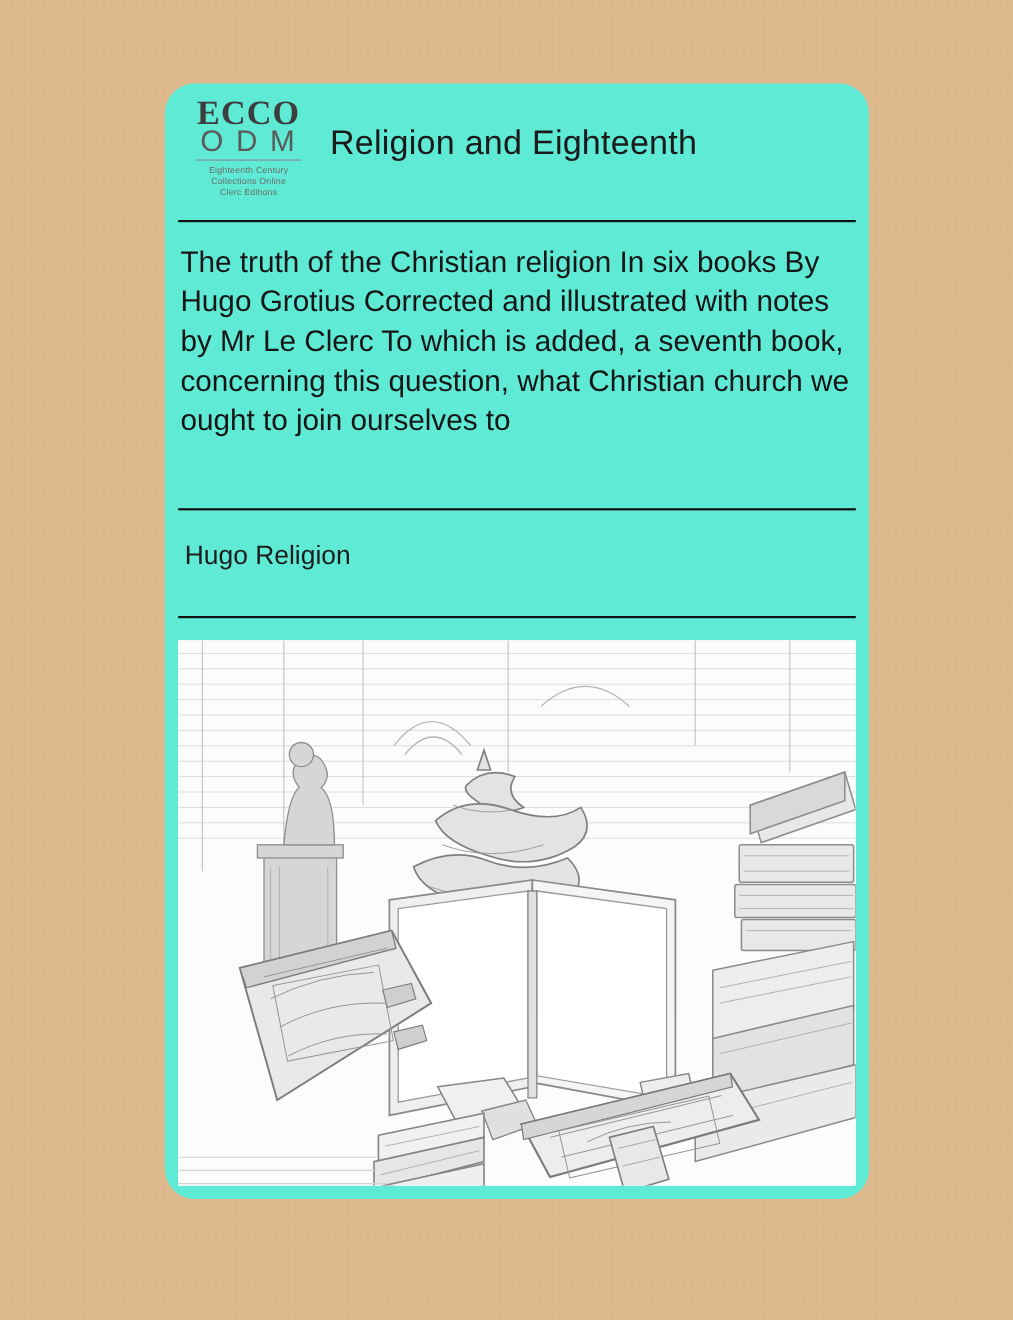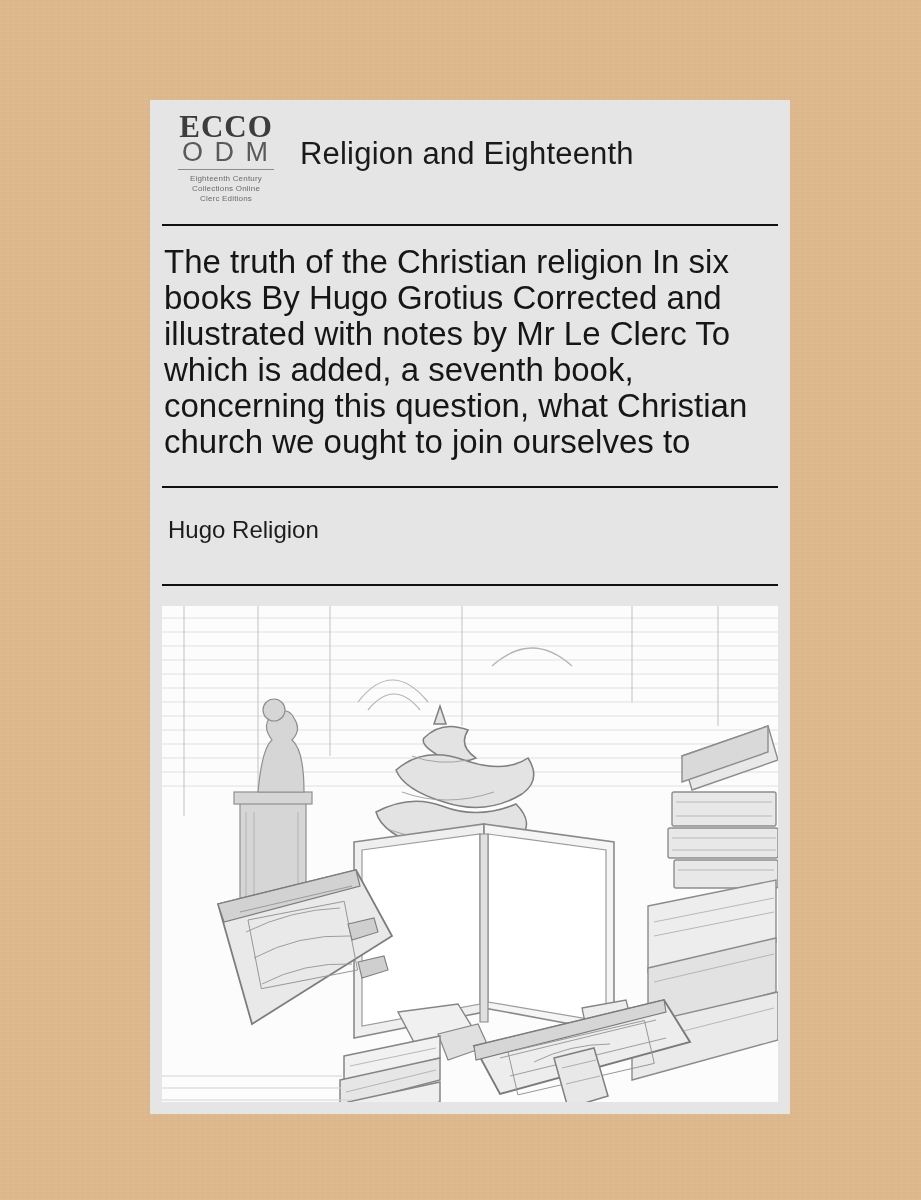--- a/index.html
+++ b/index.html
@@ -37,25 +37,26 @@
     opacity: 0.35;
     background-image:
       repeating-linear-gradient(0deg, rgba(255,255,255,0.05) 0 2px, rgba(160,120,70,0.05) 2px 4px),
       repeating-linear-gradient(90deg, rgba(255,255,255,0.04) 0 3px, rgba(150,110,60,0.04) 3px 6px);
   }
 
   
   .cover {
     position: absolute;
     left: 150px;
-    top: 100px;
+    top: 76px;
     width: 640px;
     height: 1014px;
-    background: #e5e5e5;
+    background: #5eead4;
     box-shadow: 0 0 0 0 rgba(0,0,0,0);
+    border-radius: 27px;
   }
 
   .inner {
     position: relative;
     width: 100%;
     height: 100%;
   }
 
   
   .ecco {
@@ -122,21 +123,21 @@
   }
   hr.rule-top    { top: 124px; }
   hr.rule-mid    { top: 386px; }
   hr.rule-bottom { top: 484px; }
 
   .book-title {
     position: absolute;
     left: 14px;
     right: 12px;
     top: 144px;
-    font-size: 33px;
+    font-size: 27px;
     line-height: 36px;
     color: #161616;
     font-weight: 400;
   }
 
   .author {
     position: absolute;
     left: 18px;
     top: 416px;
     font-size: 24px;

